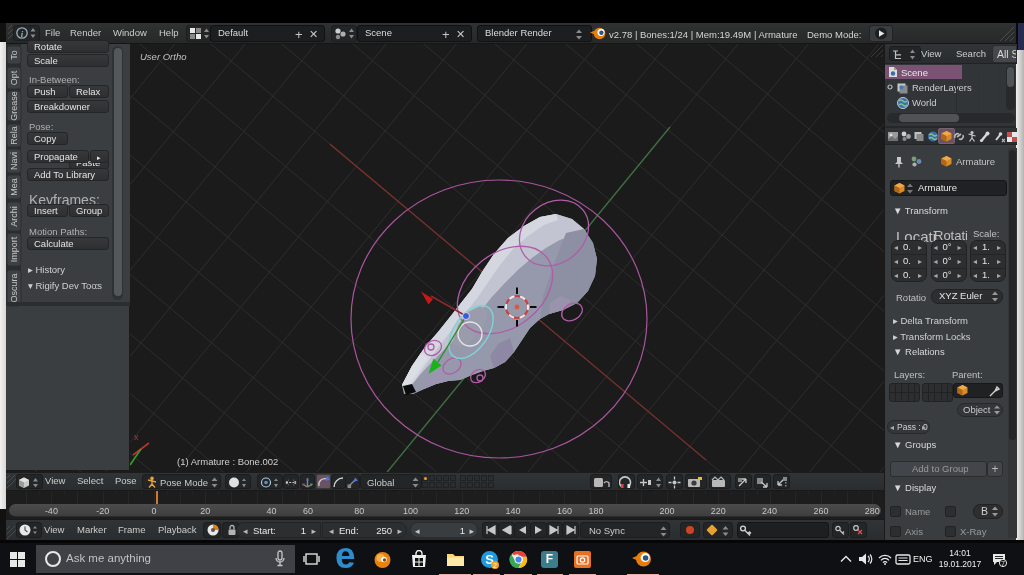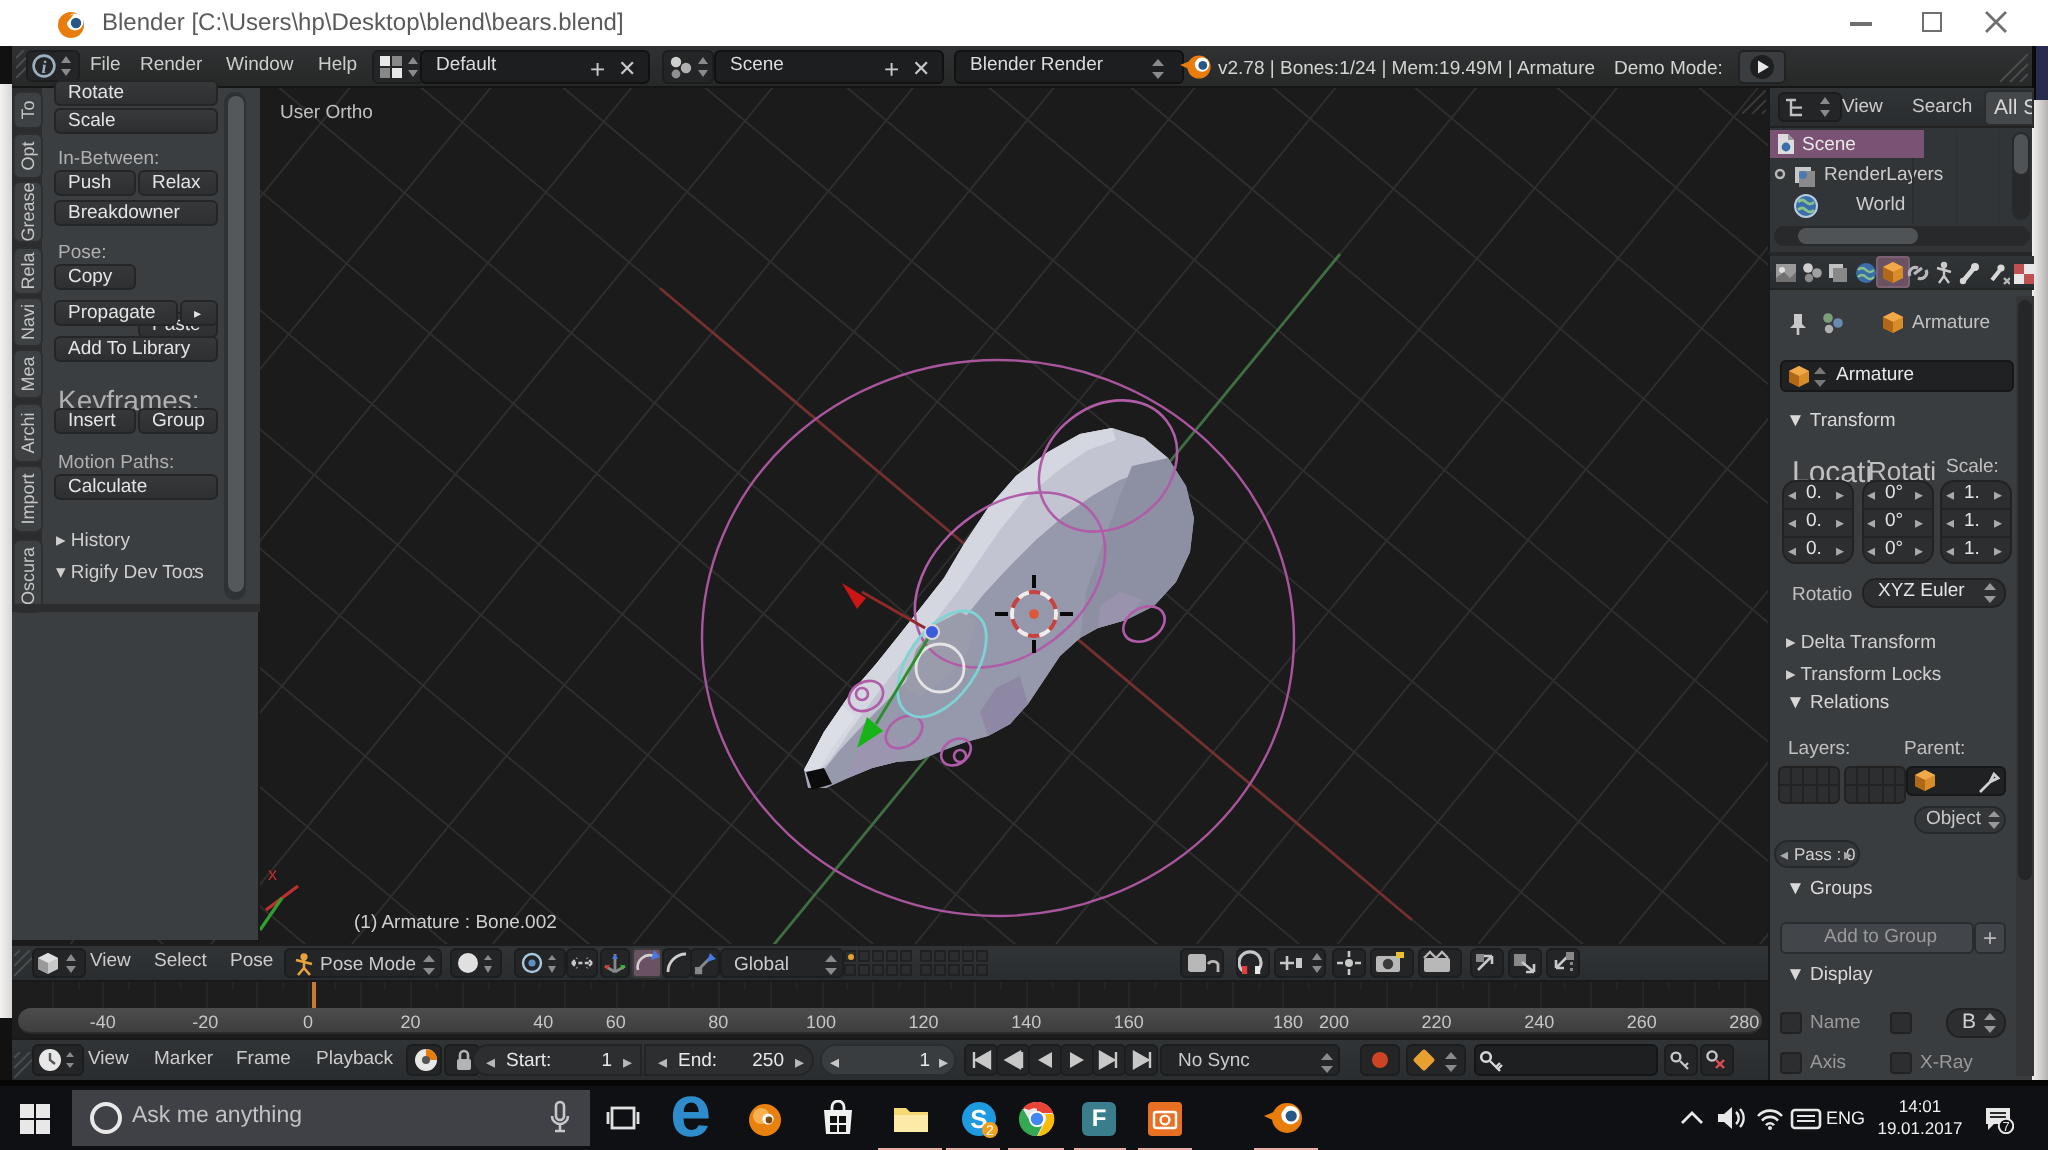--- a/index.html
+++ b/index.html
@@ -8,34 +8,20 @@
   .abs { position:absolute; }
   .txt { color:#cccccc; font-size:9.5px; white-space:nowrap; }
   .btn { background:linear-gradient(#37383a,#2e2f31); border:1px solid #242526; border-radius:3px; color:#e4e4e4; font-size:9.5px; text-align:left; padding-left:6px; }
   .fld { background:#2c2e30; border:1px solid #232425; border-radius:8px; color:#e8e8e8; font-size:9.5px; }
   .hdrbtn { background:#232527; border:1px solid #1b1d1e; border-radius:3px; }
 </style>
 </head>
 <body>
 <div id="screen">
 
-<div class="abs" style="left:0;top:0;width:1024px;height:23px;background:#ffffff;">
-  <svg class="abs" style="left:27px;top:3px;" width="17" height="17" viewBox="0 0 17 17">
-    <circle cx="8.5" cy="9.5" r="6.5" fill="#e87d0d"></circle>
-    <circle cx="10.5" cy="8" r="4.2" fill="#fff"></circle>
-    <circle cx="11" cy="8.5" r="2.6" fill="#265787"></circle>
-    <path d="M2 7 L10 4 L6 9 Z" fill="#e87d0d"></path>
-  </svg>
-  <div class="abs" style="left:51px;top:4px;font-size:12px;color:#5a5a5a;">Blender [C:\Users\hp\Desktop\blend\bears.blend]</div>
-  <div class="abs" style="left:925px;top:11px;width:11px;height:1.5px;background:#707070;"></div>
-  <div class="abs" style="left:961px;top:6px;width:10px;height:10px;border:1.4px solid #707070;"></div>
-  <svg class="abs" style="left:992px;top:5px;" width="12" height="12" viewBox="0 0 12 12">
-        <path d="M1 1 L11 11 M11 1 L1 11" stroke="#707070" stroke-width="1.4"></path>
-      </svg>
-</div>
 
 <div class="abs" style="left:0;top:23px;width:7px;height:520px;background:#111;"></div>
 <div class="abs" style="left:0;top:42px;width:6px;height:467px;background:linear-gradient(90deg,#f4f2f1,#d9d7d6);"></div>
 <div class="abs" style="left:1016px;top:23px;width:8px;height:520px;background:#0a0a0a;"></div>
 <div class="abs" style="left:1016px;top:50px;width:8px;height:493px;background:linear-gradient(90deg,#f2f0ef,#b5b3b2);"></div>
 <div class="abs" style="left:1018px;top:23px;width:6px;height:27px;background:#272c4e;"></div>
 
 <div id="menubar" class="abs" style="left:6px;top:23px;width:1010px;height:21px;background:linear-gradient(#2f3132,#272929);border-bottom:1px solid #151515;">
   <svg class="abs" style="left:2px;top:2px" width="14" height="14">
         <path d="M0 14 L14 0 M0 9 L9 0 M0 4 L4 0" stroke="#4a4d4e" stroke-width="1"></path>
@@ -200,21 +186,21 @@
       <path d="M517 287.5 L517 294 M517 320 L517 326.5 M497.5 307 L504 307 M530 307 L536.5 307" stroke="#0a0a0a" stroke-width="2"></path>
       <circle cx="517" cy="307" r="2.4" fill="#dd5838"></circle>
     </g>
 
     <g stroke-width="1.6">
       <line x1="127" y1="411" x2="143" y2="399" stroke="#c03030"></line>
       <line x1="135" y1="405" x2="124" y2="421" stroke="#30a030"></line>
       <text x="128" y="396" fill="#c03030" font-size="9">x</text>
     </g>
   </svg>
-  <div class="abs txt" style="left:134px;top:7px;font-size:9.5px;color:#c0c0c0;">User Ortho</div>
+  <div class="abs txt" style="left:134px;top:7px;font-size:9.5px;color:#c0c0c0;font-style:italic;">User Ortho</div>
   <div class="abs txt" style="left:171px;top:412px;font-size:9.5px;color:#cfcfcf;">(1) Armature : Bone.002</div>
   <svg class="abs" style="right:1px;top:1px" width="12" height="12">
         <path d="M12 0 L0 12 M12 5 L5 12 M12 10 L10 12" stroke="#3a3a3a" stroke-width="1"></path>
       </svg>
 </div>
 
 <div id="toolshelf" class="abs" style="left:6px;top:44px;width:124px;height:426px;background:#3b3e40;border-right:1px solid #1a1a1a;">
 
   <div class="abs" style="left:0;top:0;width:15px;height:258px;background:#2a2c2d;"></div>
 
@@ -512,21 +498,21 @@
         <div class="abs" style="left:76.7px;top:15px;width:40px;text-align:center;color:#c6c6c6;font-size:9px;">-20</div>
         <div class="abs" style="left:128px;top:15px;width:40px;text-align:center;color:#c6c6c6;font-size:9px;">0</div>
         <div class="abs" style="left:179.3px;top:15px;width:40px;text-align:center;color:#c6c6c6;font-size:9px;">20</div>
         <div class="abs" style="left:230.6px;top:15px;width:40px;text-align:right;color:#c6c6c6;font-size:9px;">40</div>
         <div class="abs" style="left:281.9px;top:15px;width:40px;text-align:center;color:#c6c6c6;font-size:9px;">60</div>
         <div class="abs" style="left:333.2px;top:15px;width:40px;text-align:center;color:#c6c6c6;font-size:9px;">80</div>
         <div class="abs" style="left:384.5px;top:15px;width:40px;text-align:center;color:#c6c6c6;font-size:9px;">100</div>
         <div class="abs" style="left:435.8px;top:15px;width:40px;text-align:center;color:#c6c6c6;font-size:9px;">120</div>
         <div class="abs" style="left:487.09999999999997px;top:15px;width:40px;text-align:center;color:#c6c6c6;font-size:9px;">140</div>
         <div class="abs" style="left:538.4px;top:15px;width:40px;text-align:center;color:#c6c6c6;font-size:9px;">160</div>
-        <div class="abs" style="left:618px;top:15px;width:40px;text-align:center;color:#c6c6c6;font-size:9px;">180</div>
+        <div class="abs" style="left:570px;top:15px;width:40px;text-align:center;color:#c6c6c6;font-size:9px;">180</div>
         <div class="abs" style="left:641px;top:15px;width:40px;text-align:center;color:#c6c6c6;font-size:9px;">200</div>
         <div class="abs" style="left:692.3px;top:15px;width:40px;text-align:center;color:#c6c6c6;font-size:9px;">220</div>
         <div class="abs" style="left:743.6px;top:15px;width:40px;text-align:center;color:#c6c6c6;font-size:9px;">240</div>
         <div class="abs" style="left:794.9px;top:15px;width:40px;text-align:center;color:#c6c6c6;font-size:9px;">260</div>
         <div class="abs" style="left:846.1999999999999px;top:15px;width:40px;text-align:center;color:#c6c6c6;font-size:9px;">280</div>
       </div>
 
   <div class="abs" style="left:0;top:28px;width:878px;height:21px;background:linear-gradient(#313436,#2a2d2f);border-top:1px solid #1a1a1a;">
     <svg class="abs" style="left:1px;top:6px" width="13" height="13">
           <path d="M0 13 L13 0 M0 8 L8 0 M0 3 L3 0" stroke="#4a4d4e" stroke-width="1"></path>
@@ -655,21 +641,21 @@
   <svg class="abs" style="left:11px;top:37px" width="13" height="13" viewBox="0 0 13 13">
         <rect x="1.5" y="2.5" width="8" height="8" fill="#c8c8c8"></rect>
         <rect x="3.5" y="4.5" width="8" height="8" fill="#8a8a8a"></rect>
         <circle cx="5.5" cy="6.5" r="2" fill="#4a7ab0"></circle>
       </svg>
   <div class="abs txt" style="left:27px;top:38px;">RenderLayers</div>
   <svg class="abs" style="left:11px;top:52px" width="14" height="14" viewBox="0 0 14 14">
         <circle cx="7" cy="7" r="5.5" fill="#3a6ea8" stroke="#b8cce0" stroke-width="1"></circle>
         <path d="M3 5 Q5 3 7 5 T11 5 M3 9 Q5 7 7 9 T11 9" stroke="#8ac08a" stroke-width="1.4" fill="none"></path>
       </svg>
-  <div class="abs txt" style="left:27px;top:53px;margin-left:16px;">World</div>
+  <div class="abs txt" style="left:27px;top:53px;">World</div>
 
   <div class="abs" style="left:71px;top:35px;width:1px;height:33px;background:#2a2d2f;"></div>
   <div class="abs" style="left:93px;top:21px;width:1px;height:47px;background:#303335;"></div>
   <div class="abs" style="left:114px;top:21px;width:1px;height:47px;background:#303335;"></div>
 
   <div class="abs" style="left:121px;top:22px;width:9px;height:44px;background:#27292b;border-radius:5px;"></div>
   <div class="abs" style="left:122px;top:23px;width:7px;height:20px;background:#505355;border-radius:4px;"></div>
   <div class="abs" style="left:2px;top:69px;width:128px;height:10px;background:#27292b;border-radius:5px;"></div>
   <div class="abs" style="left:14px;top:70px;width:60px;height:8px;background:#505355;border-radius:4px;"></div>
 </div>

